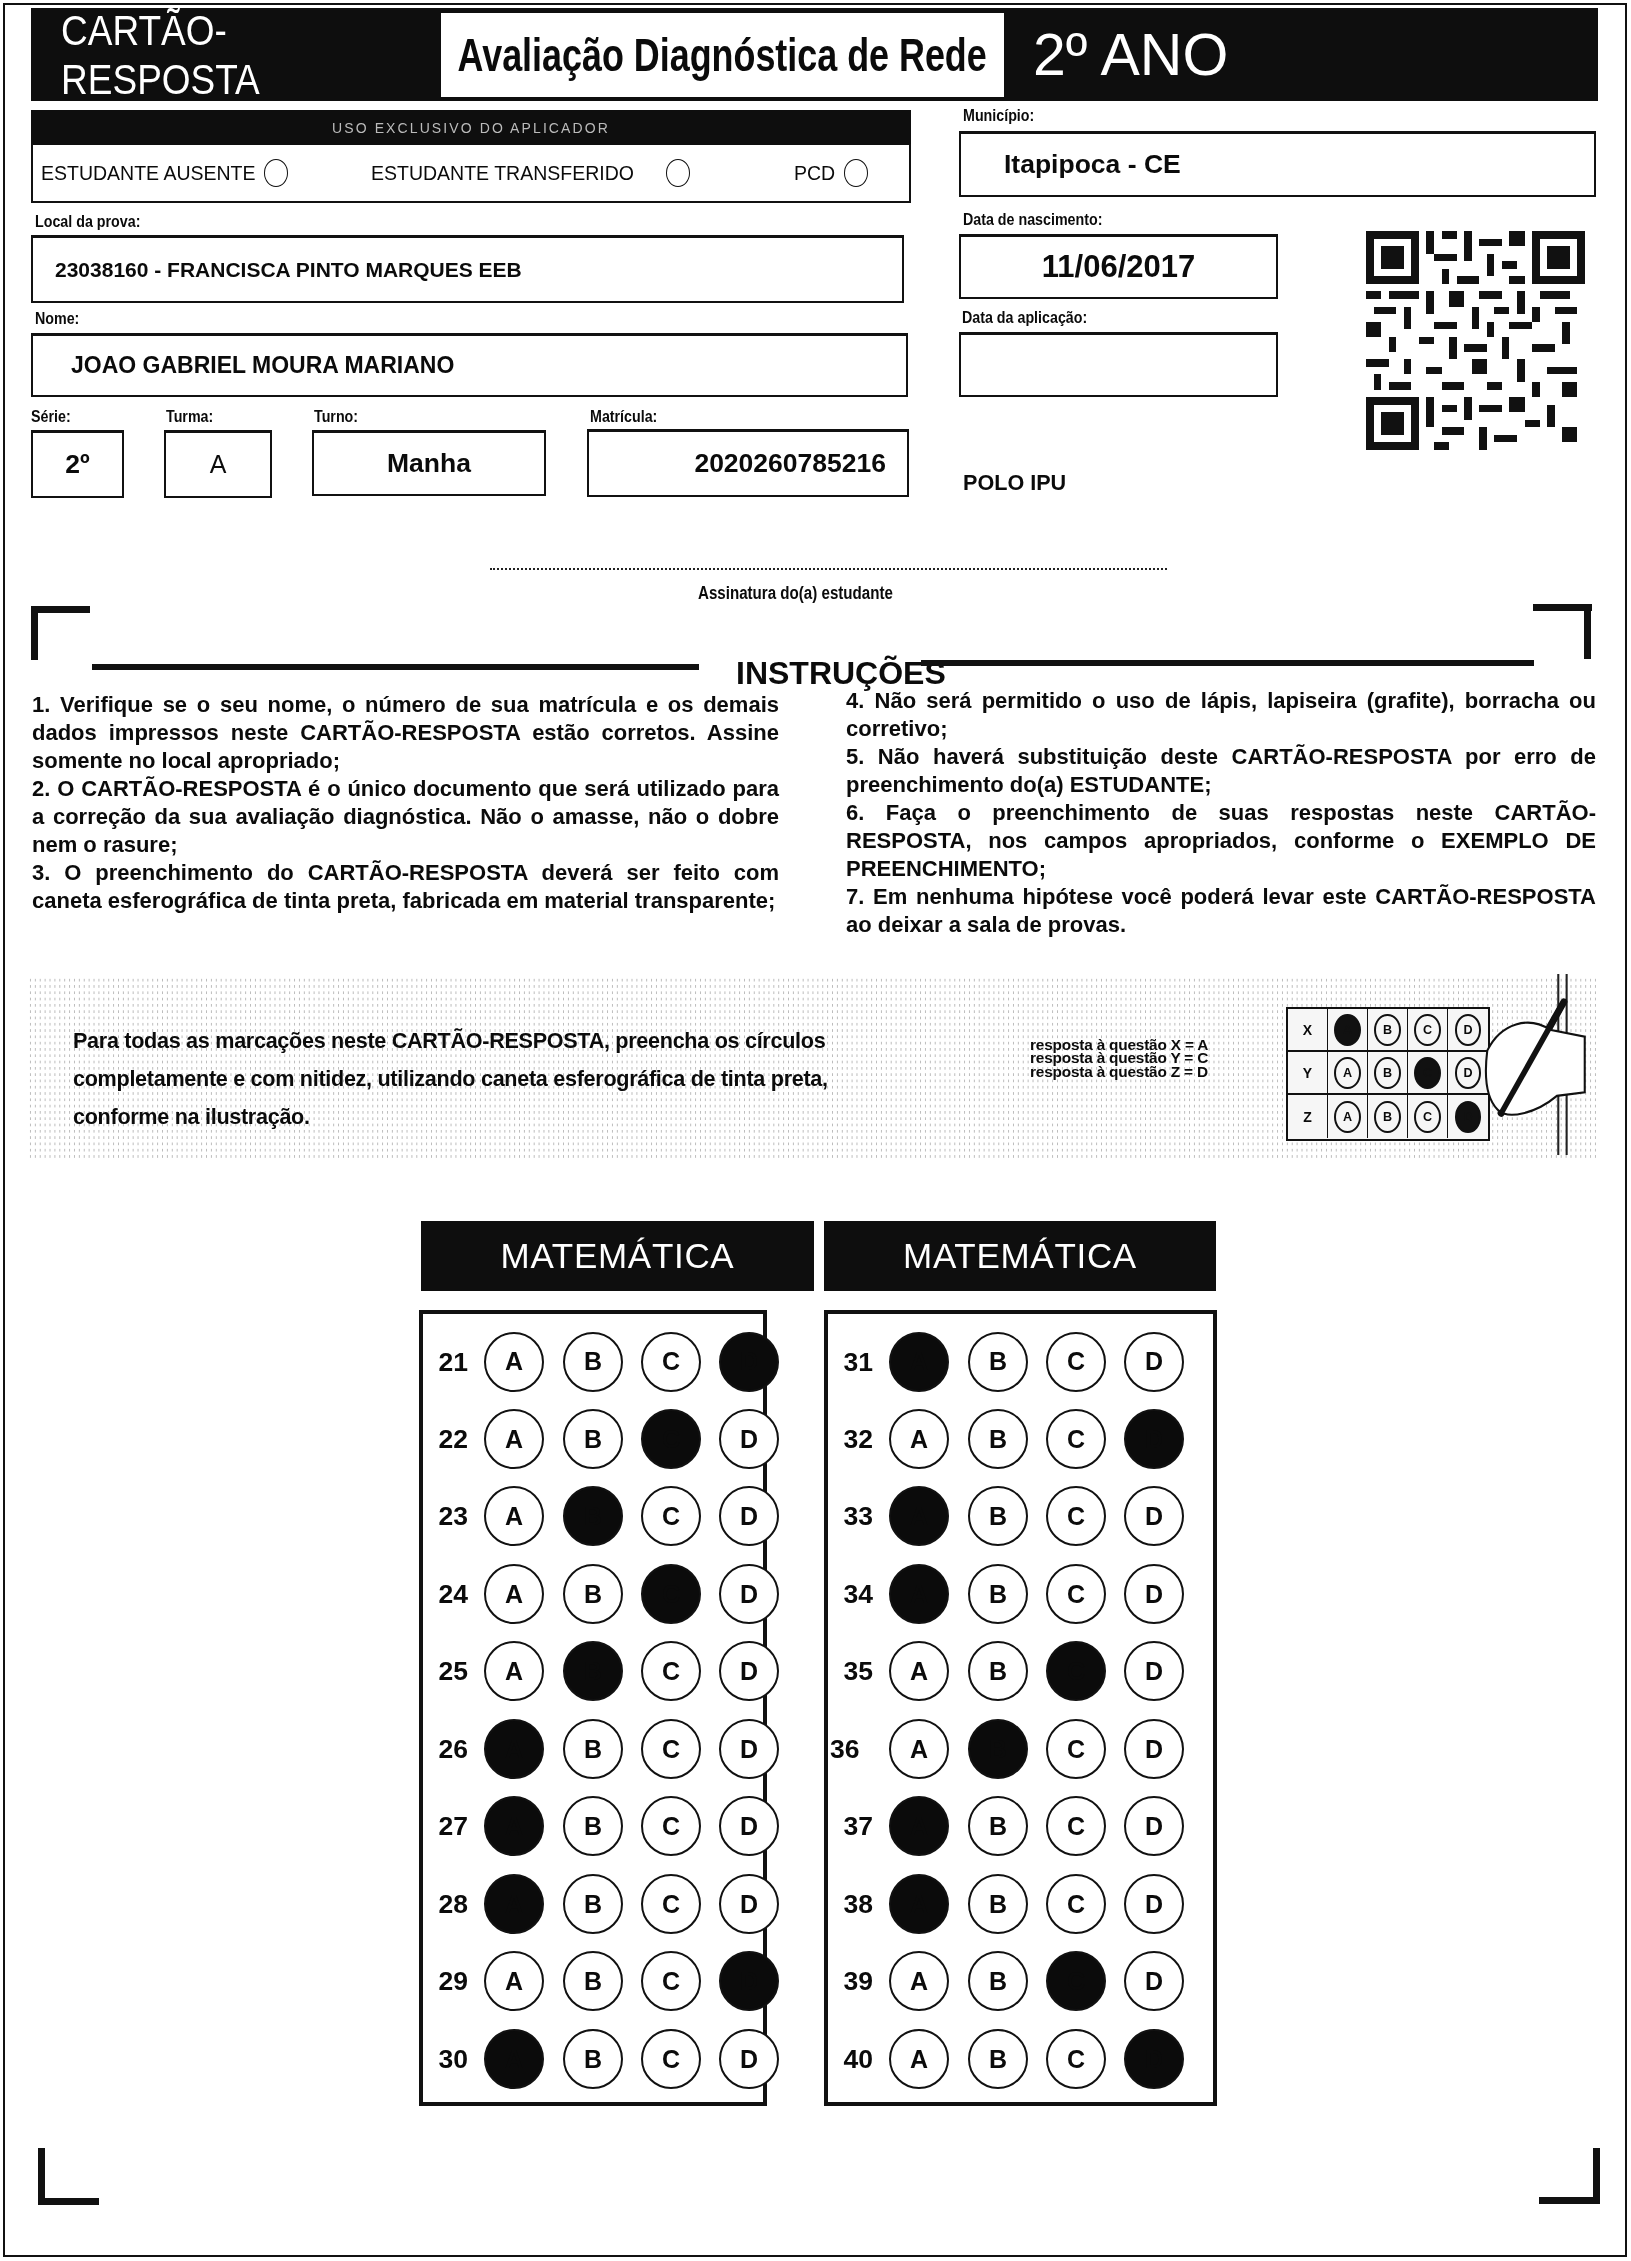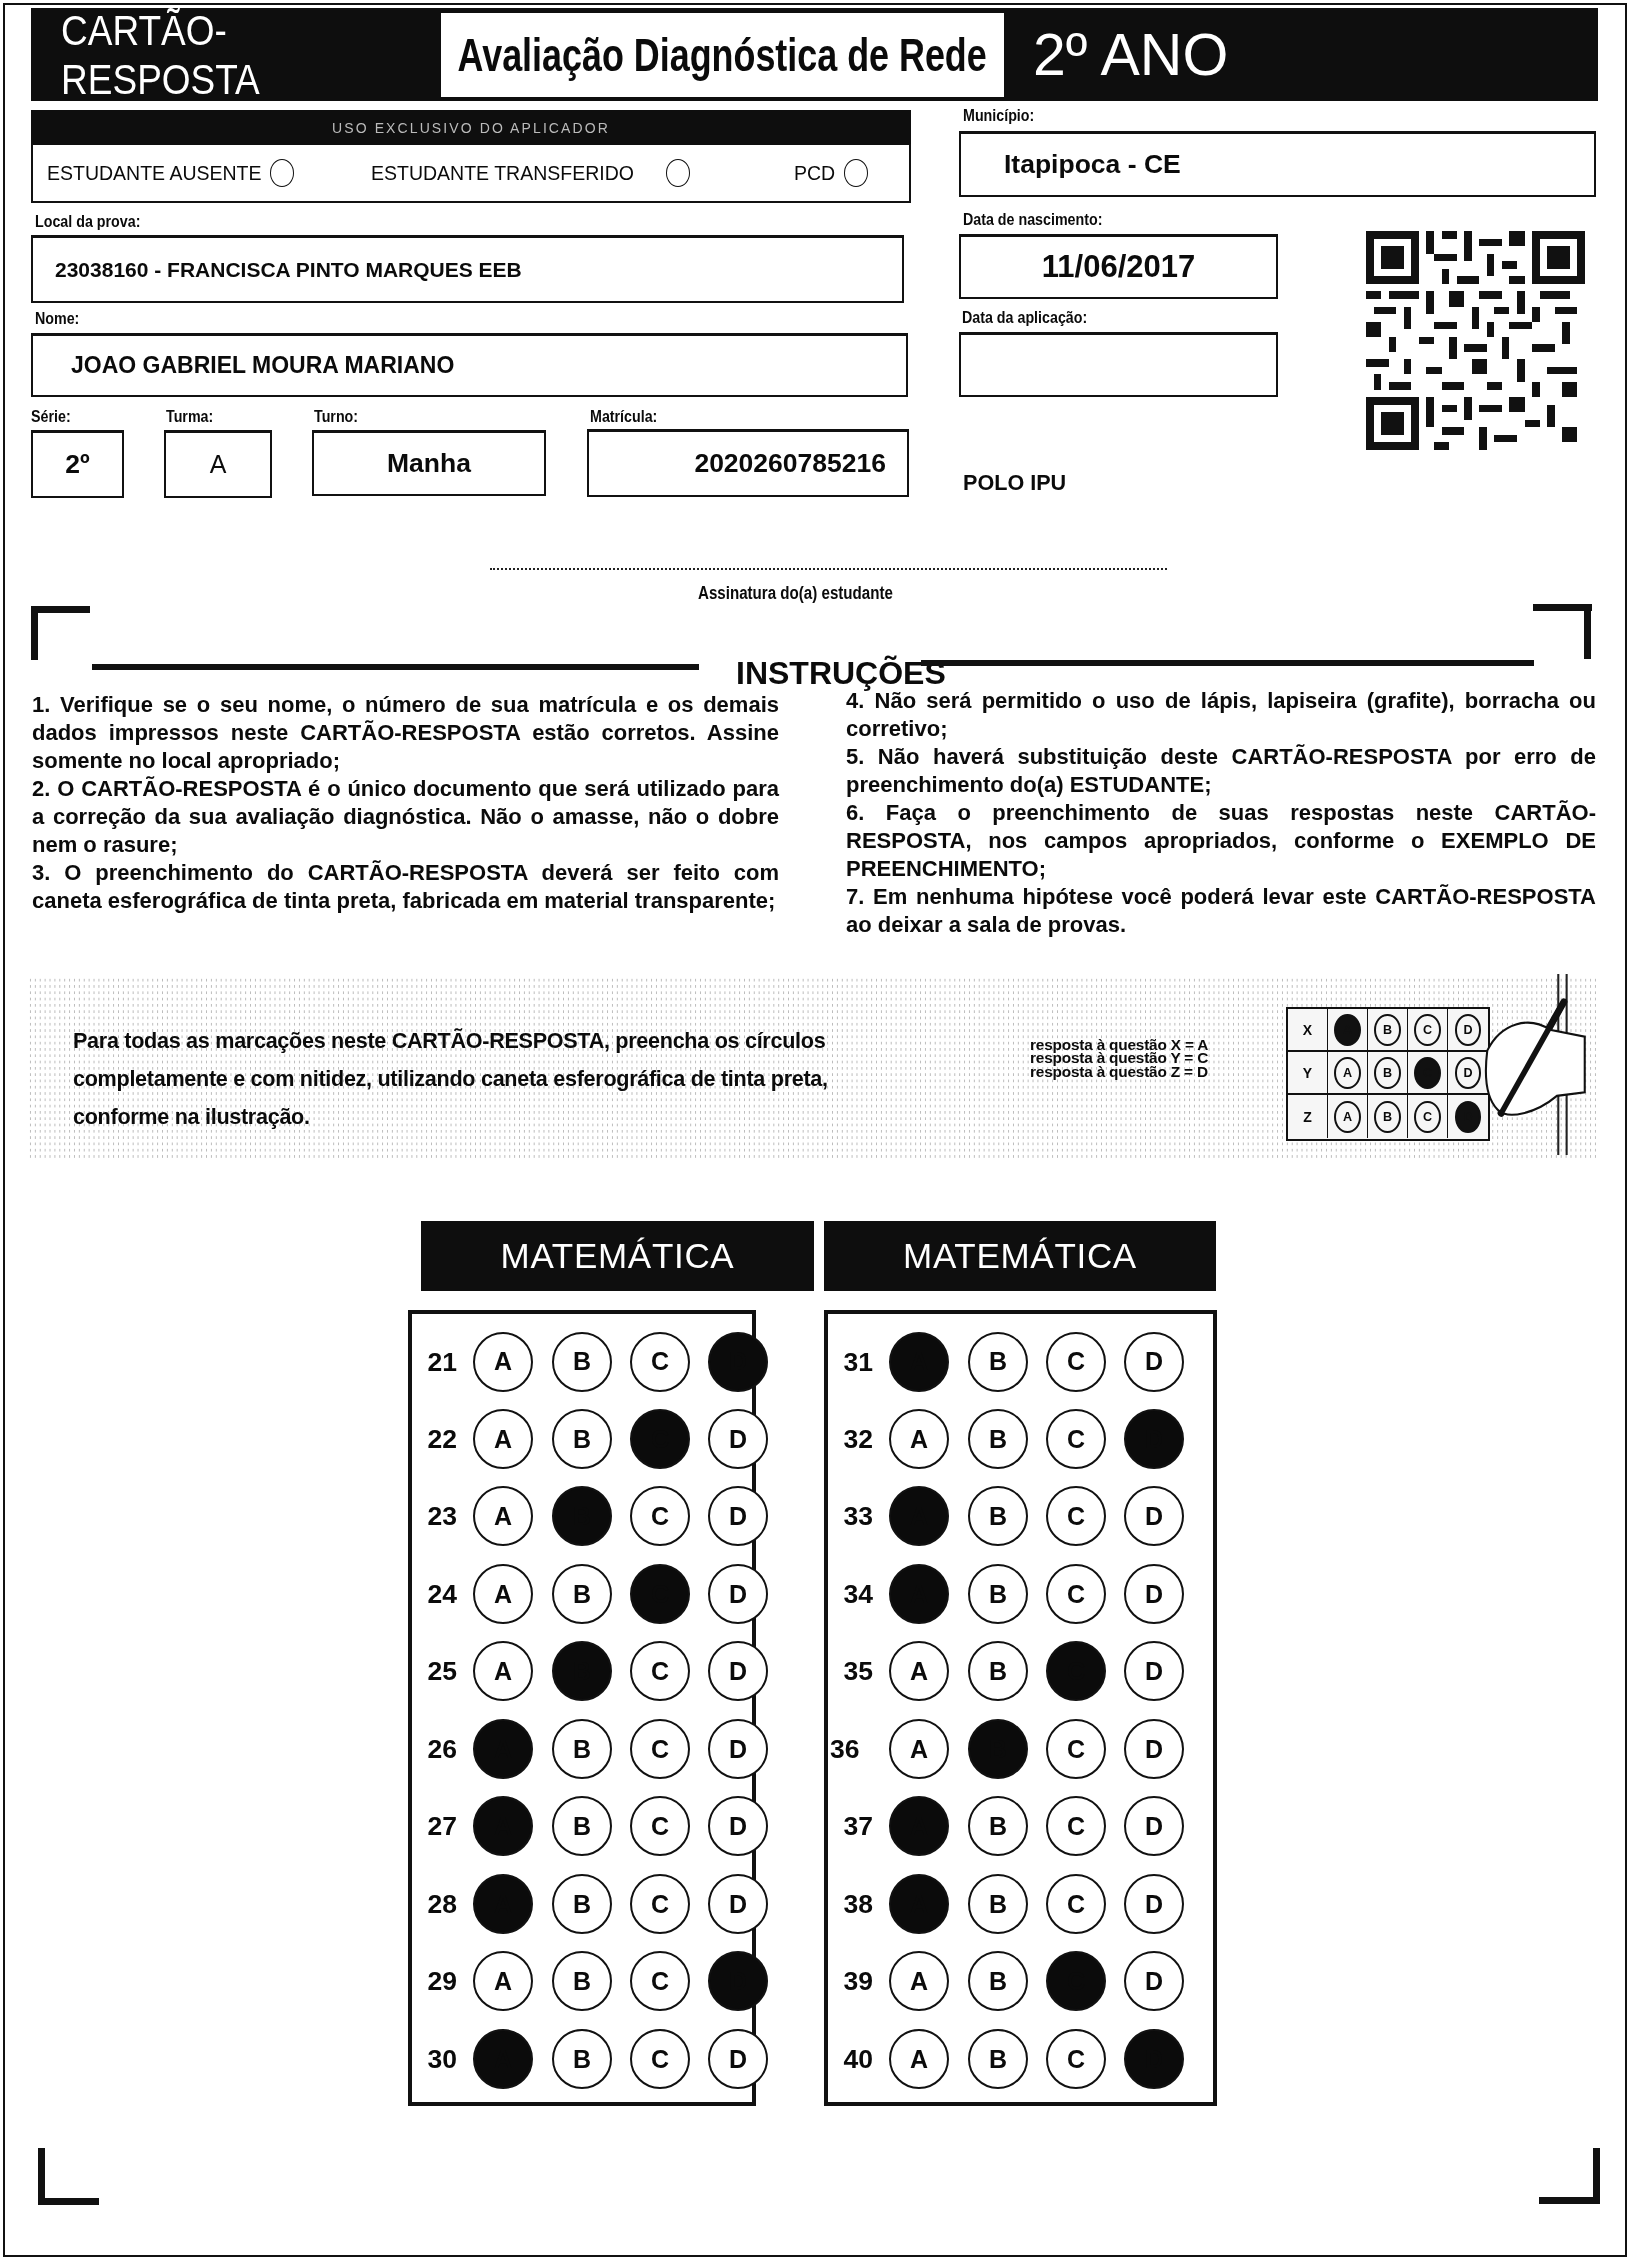--- a/index.html
+++ b/index.html
@@ -65,21 +65,21 @@
 
 <div class="abs hdr"></div>
 <div class="abs hdr-left">CARTÃO-RESPOSTA</div>
 <div class="abs hdr-mid">
   <span>Avaliação Diagnóstica de Rede</span>
 </div>
 <div class="abs hdr-right">2º ANO</div>
 
 <div class="abs apl-bar">USO EXCLUSIVO DO APLICADOR</div>
 <div class="abs apl-box">
-  <div class="apl-item" style="left:14px;">
+  <div class="apl-item" style="left:8px;">
     <span>ESTUDANTE AUSENTE</span>
     <span class="circle-sm"></span>
   </div>
   <div class="apl-item" style="left:338px;gap:32px;">
     <span>ESTUDANTE TRANSFERIDO</span>
     <span class="circle-sm"></span>
   </div>
   <div class="apl-item" style="left:761px;">
     <span>PCD</span>
     <span class="circle-sm"></span>
@@ -286,21 +286,21 @@
   <line x1="112" y1="0" x2="112" y2="260" stroke="#222" stroke-width="3"></line>
   <line x1="124" y1="0" x2="124" y2="260" stroke="#222" stroke-width="3"></line>
   <path d="M30 200 L120 40" stroke="#111" stroke-width="10" stroke-linecap="round"></path>
   <path d="M10 110 C30 70 70 60 100 80 L150 90 L150 170 L110 175 C80 200 40 210 25 195 C10 180 5 150 10 110 Z" fill="#fff" stroke="#111" stroke-width="3"></path>
   <path d="M30 200 L120 40" stroke="#111" stroke-width="8"></path>
 </svg>
 
 <div class="abs subj" style="left:421px;width:393px;">MATEMÁTICA</div>
 <div class="abs subj" style="left:824px;width:392px;">MATEMÁTICA</div>
 
-<div class="abs grid-box" id="grid0" style="left:408px;width:348px;">
+<div class="abs grid-box" id="grid0" style="left:419px;width:348px;">
     <div class="qrow" style="top: 12.6px;">
       <span class="qnum" style="left: 15.4px;">21</span>
       <span class="bub" style="left: 61px;">A</span>
       <span class="bub" style="left: 140px;">B</span>
       <span class="bub" style="left: 218px;">C</span>
       <span class="bub filled" style="left: 296px;">D</span>
     </div>
     <div class="qrow" style="top: 90px;">
       <span class="qnum" style="left: 15.4px;">22</span>
       <span class="bub" style="left: 61px;">A</span>

